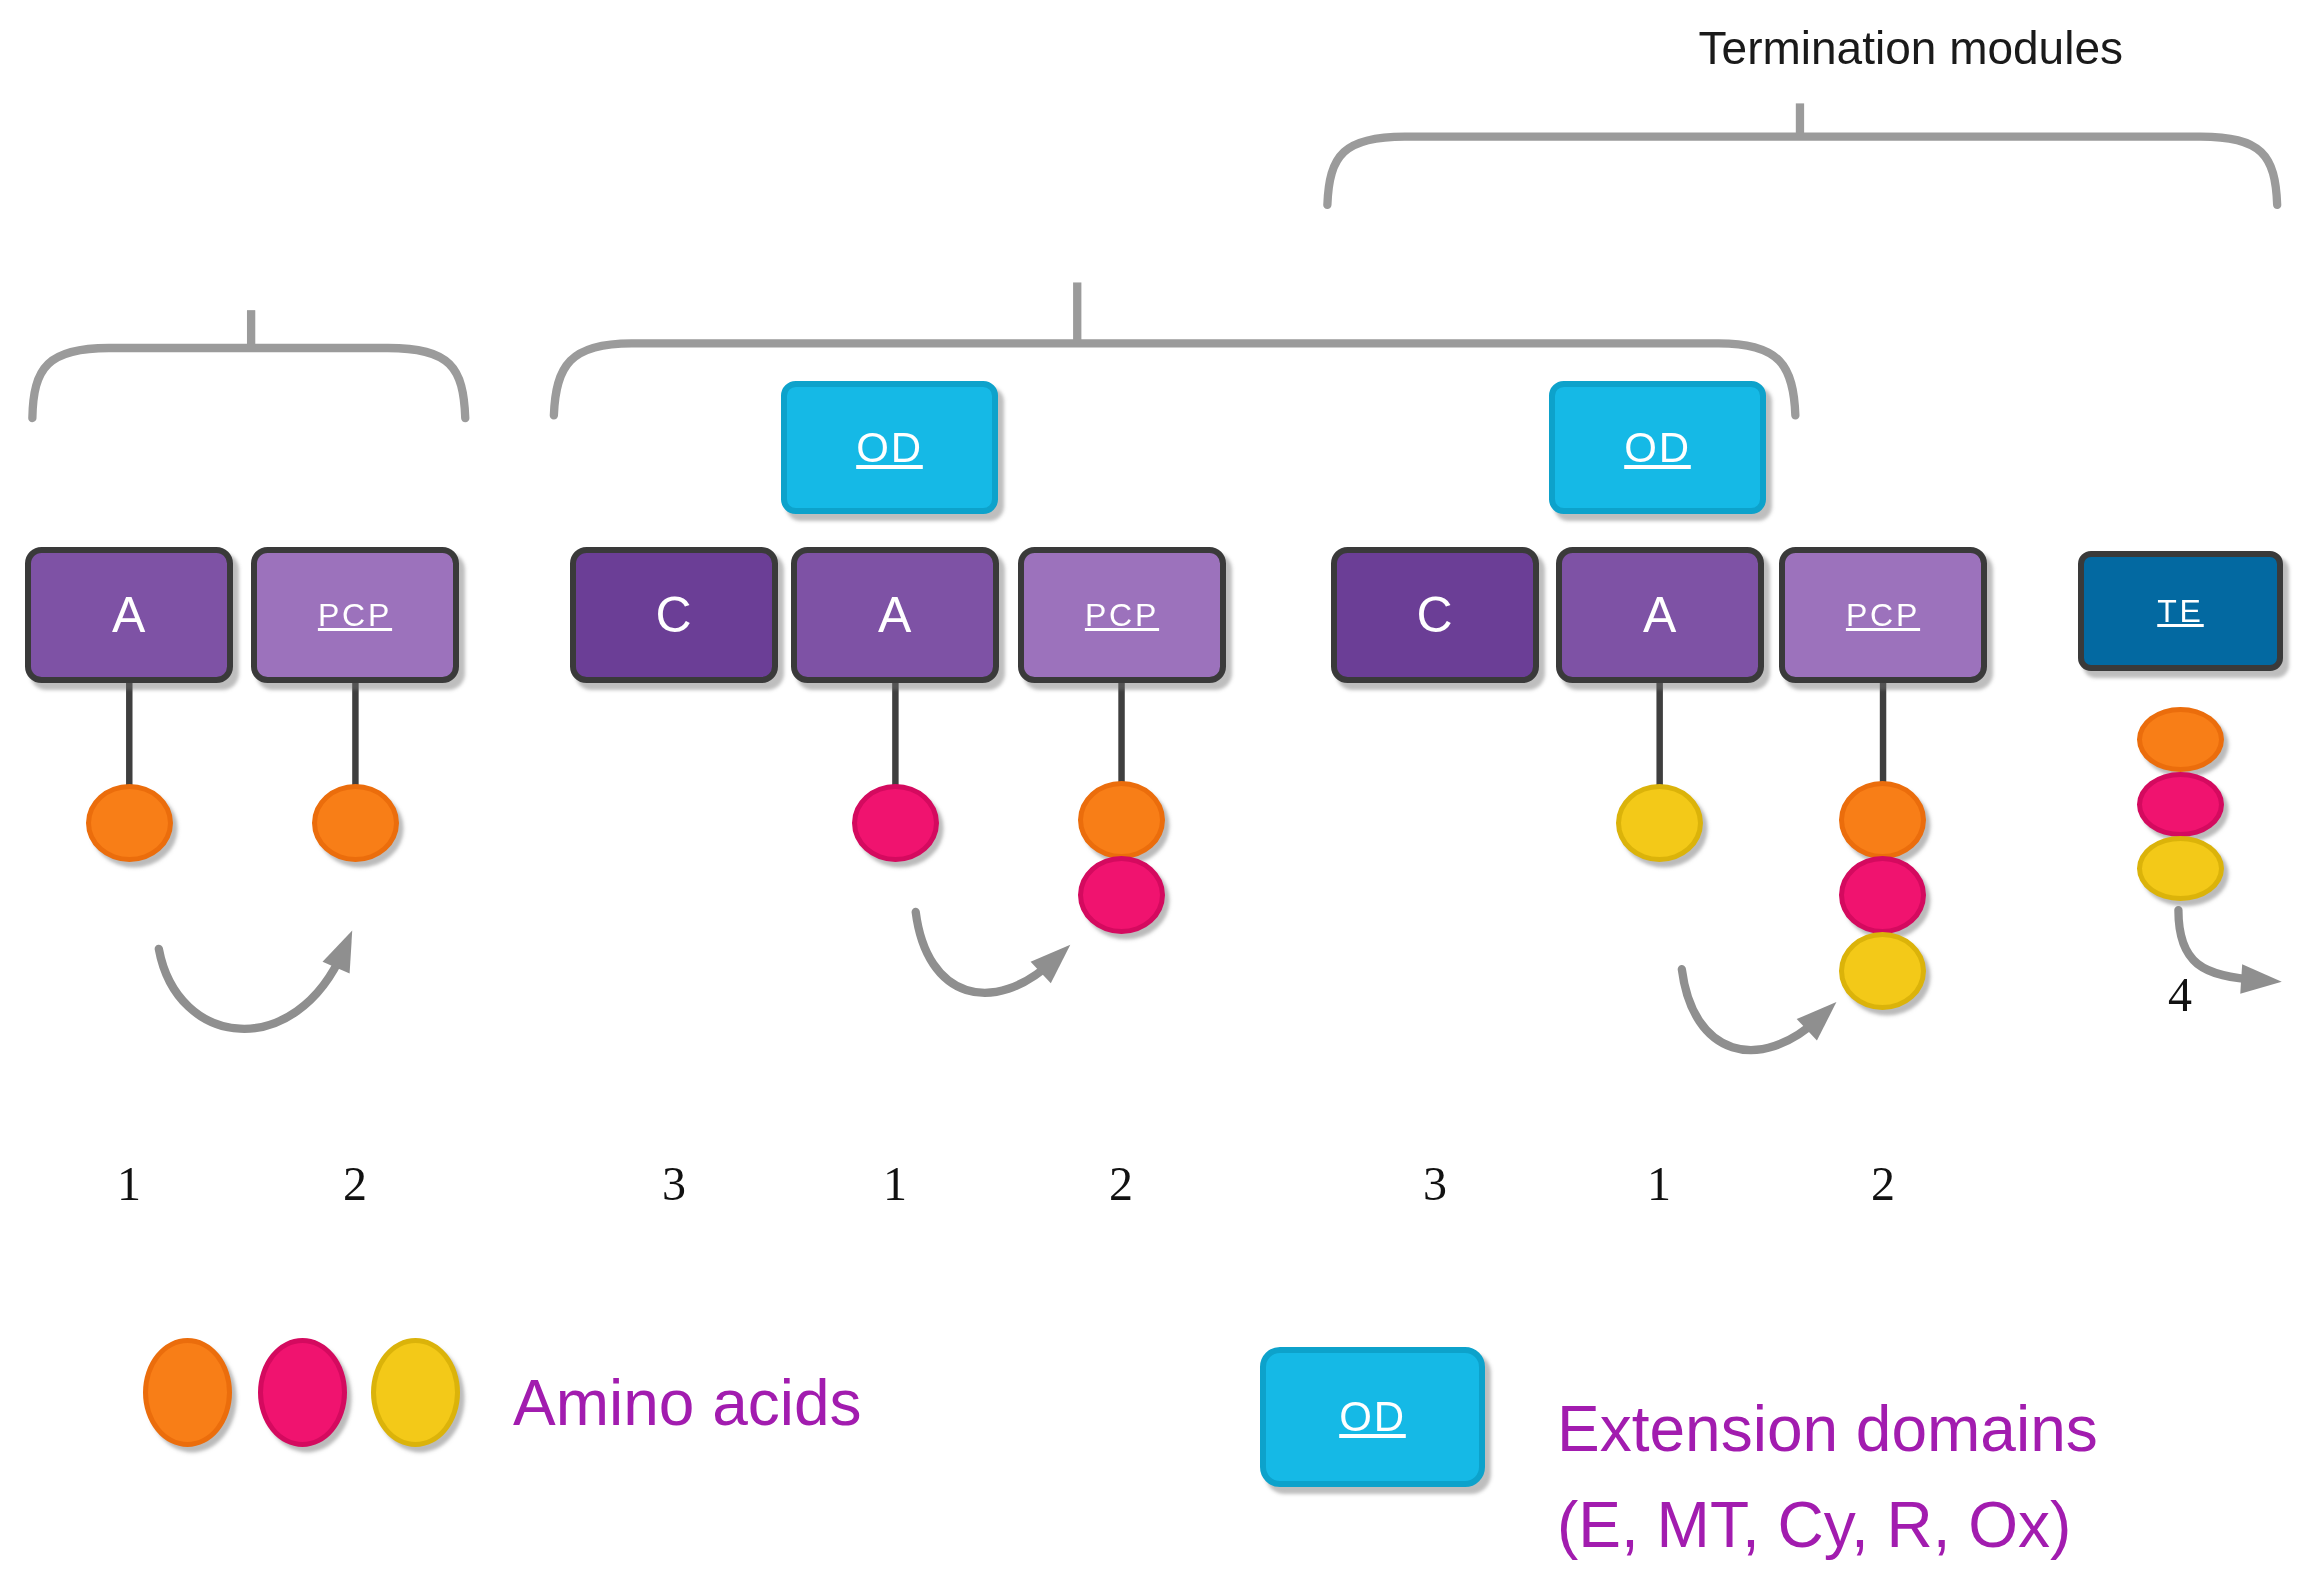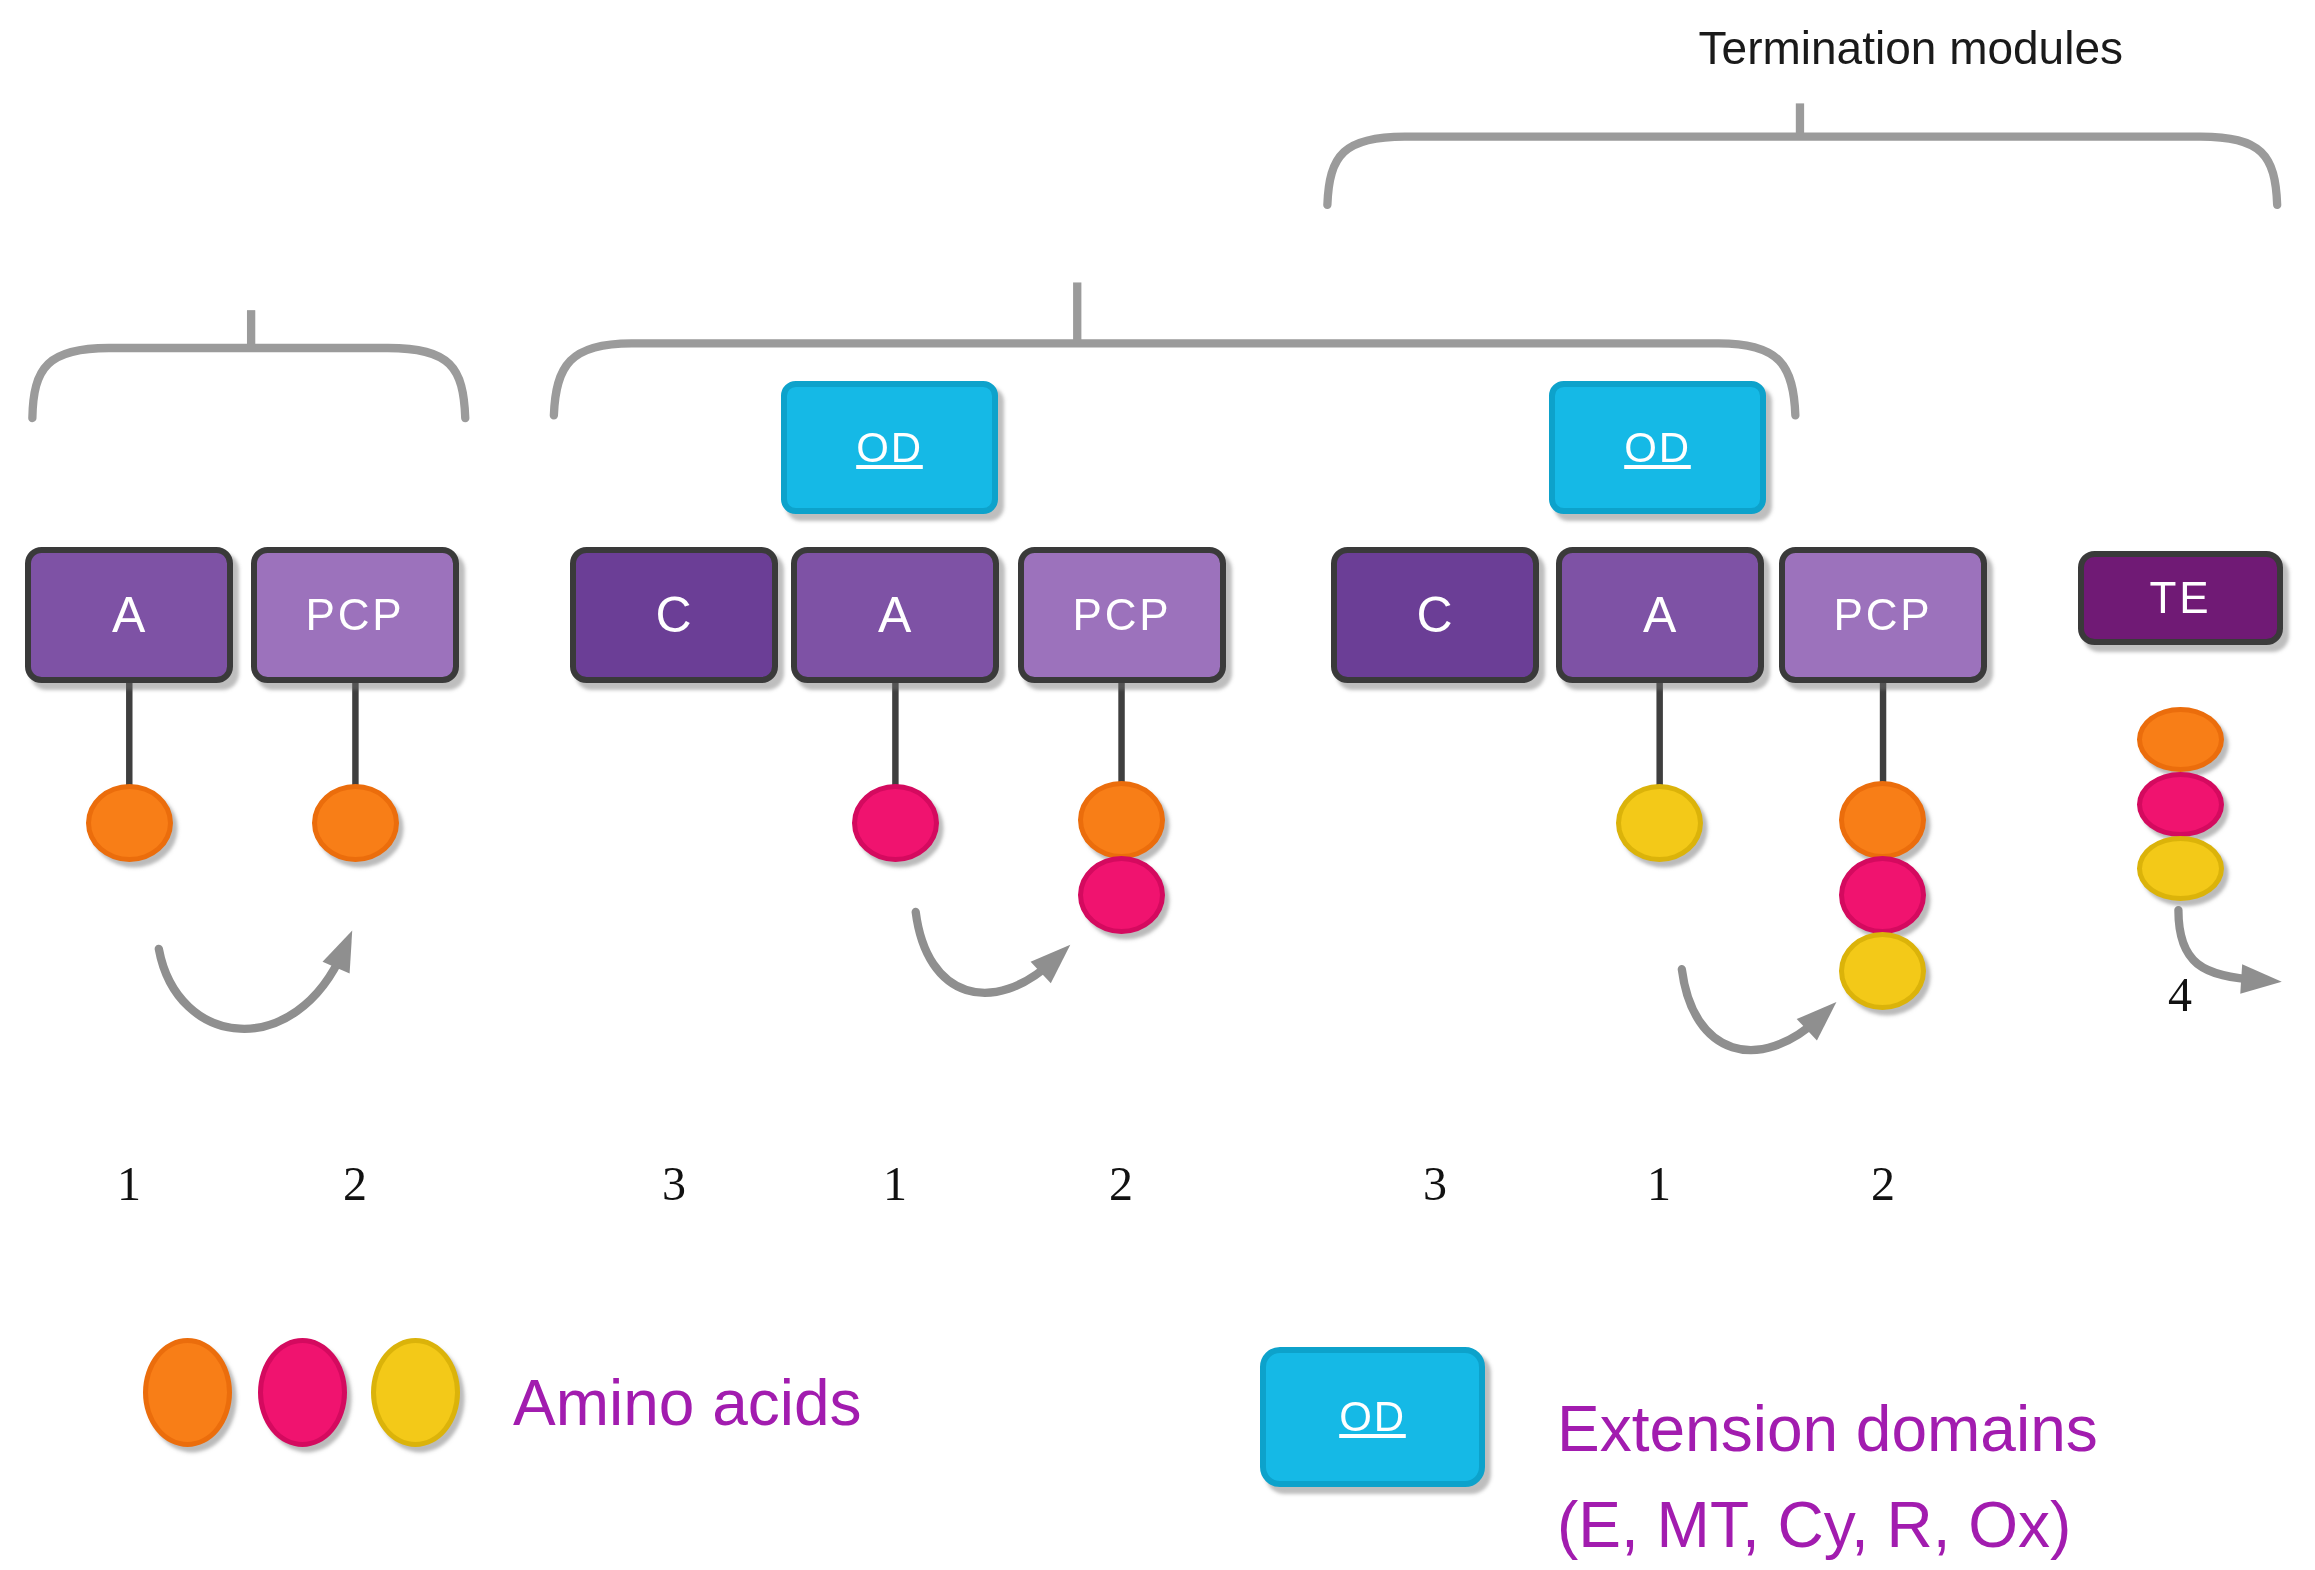--- a/index.html
+++ b/index.html
@@ -4,21 +4,21 @@
 <style>
   html,body{margin:0;padding:0;background:#ffffff;}
   body{font-family:"Liberation Sans", sans-serif;}
   #canvas{position:relative;width:2316px;height:1571px;background:#ffffff;overflow:hidden;}
   #connectors{position:absolute;left:0;top:0;z-index:1;}
   .heading{position:absolute;z-index:3;color:#1A1A1A;font-size:46px;line-height:1.55;text-align:right;white-space:nowrap;}
   .heading sub{font-size:31px;}
   .domain-box{position:absolute;z-index:4;box-sizing:border-box;border:6.5px solid #3A3A3A;border-radius:16.6px;
     box-shadow:5.5px 6.5px 3.7px rgba(110,110,110,0.45);display:flex;align-items:center;justify-content:center;}
   .domain-label{color:#ffffff;font-size:50px;letter-spacing:0.9px;}
-  .domain-label.small{font-size:44px;letter-spacing:2.8px;}
+  .domain-label.small{font-size:32px;letter-spacing:2.8px;text-decoration:underline;}
   .od-box{position:absolute;z-index:4;box-sizing:border-box;border:6.5px solid #0DA2CB;border-radius:14.8px;
     box-shadow:5.5px 6.5px 3.7px rgba(110,110,110,0.45);display:flex;align-items:center;justify-content:center;}
   .od-label{color:#ffffff;font-size:42px;letter-spacing:1.8px;text-decoration:underline;}
   .aa-circle{position:absolute;z-index:5;box-sizing:border-box;border-radius:50%;
     box-shadow:4.6px 5.5px 3.7px rgba(120,120,120,0.5);}
   .pos-number{position:absolute;z-index:3;color:#111111;font-family:"Liberation Serif", serif;font-size:48px;
     transform:translateX(-50%);white-space:nowrap;}
   .legend-text{position:absolute;z-index:3;color:#a21caf;font-size:64px;white-space:nowrap;}
 </style>
 </head>
@@ -89,21 +89,21 @@
       </div>
       <div class="aa-circle" style="left: 1616px; top: 784px; width: 87px; height: 78px; background: rgb(243, 201, 24); border: 5.5px solid rgb(219, 179, 10);"></div>
       <div class="pos-number" style="left: 1659px; top: 1156px;">1</div>
       <div class="domain-box" style="left: 1779px; top: 547px; width: 208px; height: 136px; background: rgb(156, 114, 188);">
         <span class="domain-label small">PCP</span>
       </div>
       <div class="aa-circle" style="left: 1839px; top: 781px; width: 87px; height: 78px; background: rgb(248, 126, 23); border: 5.5px solid rgb(235, 109, 12);"></div>
       <div class="aa-circle" style="left: 1839px; top: 856px; width: 87px; height: 78px; background: rgb(240, 19, 111); border: 5.5px solid rgb(212, 10, 95);"></div>
       <div class="aa-circle" style="left: 1839px; top: 932px; width: 87px; height: 78px; background: rgb(243, 201, 24); border: 5.5px solid rgb(219, 179, 10);"></div>
       <div class="pos-number" style="left: 1883px; top: 1156px;">2</div>
-      <div class="domain-box" style="left: 2078px; top: 551px; width: 205px; height: 94px; background: #701a75;">
+      <div class="domain-box" style="left: 2078px; top: 551px; width: 205px; height: 120px; background: #0369a1; border-radius: 13px;">
         <span class="domain-label small">TE</span>
       </div>
       <div class="aa-circle" style="left: 2137px; top: 707px; width: 87px; height: 65px; background: rgb(248, 126, 23); border: 5.5px solid rgb(235, 109, 12);"></div>
       <div class="aa-circle" style="left: 2137px; top: 772px; width: 87px; height: 65px; background: rgb(240, 19, 111); border: 5.5px solid rgb(212, 10, 95);"></div>
       <div class="aa-circle" style="left: 2137px; top: 836px; width: 87px; height: 65px; background: rgb(243, 201, 24); border: 5.5px solid rgb(219, 179, 10);"></div>
       <div class="pos-number" style="left: 2180px; top: 967px;">4</div>
       <div class="od-box" style="left: 781px; top: 381px; width: 217px; height: 133px; background: rgb(21, 185, 230);">
         <span class="od-label">OD</span>
       </div>
       <div class="od-box" style="left: 1549px; top: 381px; width: 217px; height: 133px; background: rgb(21, 185, 230);">

